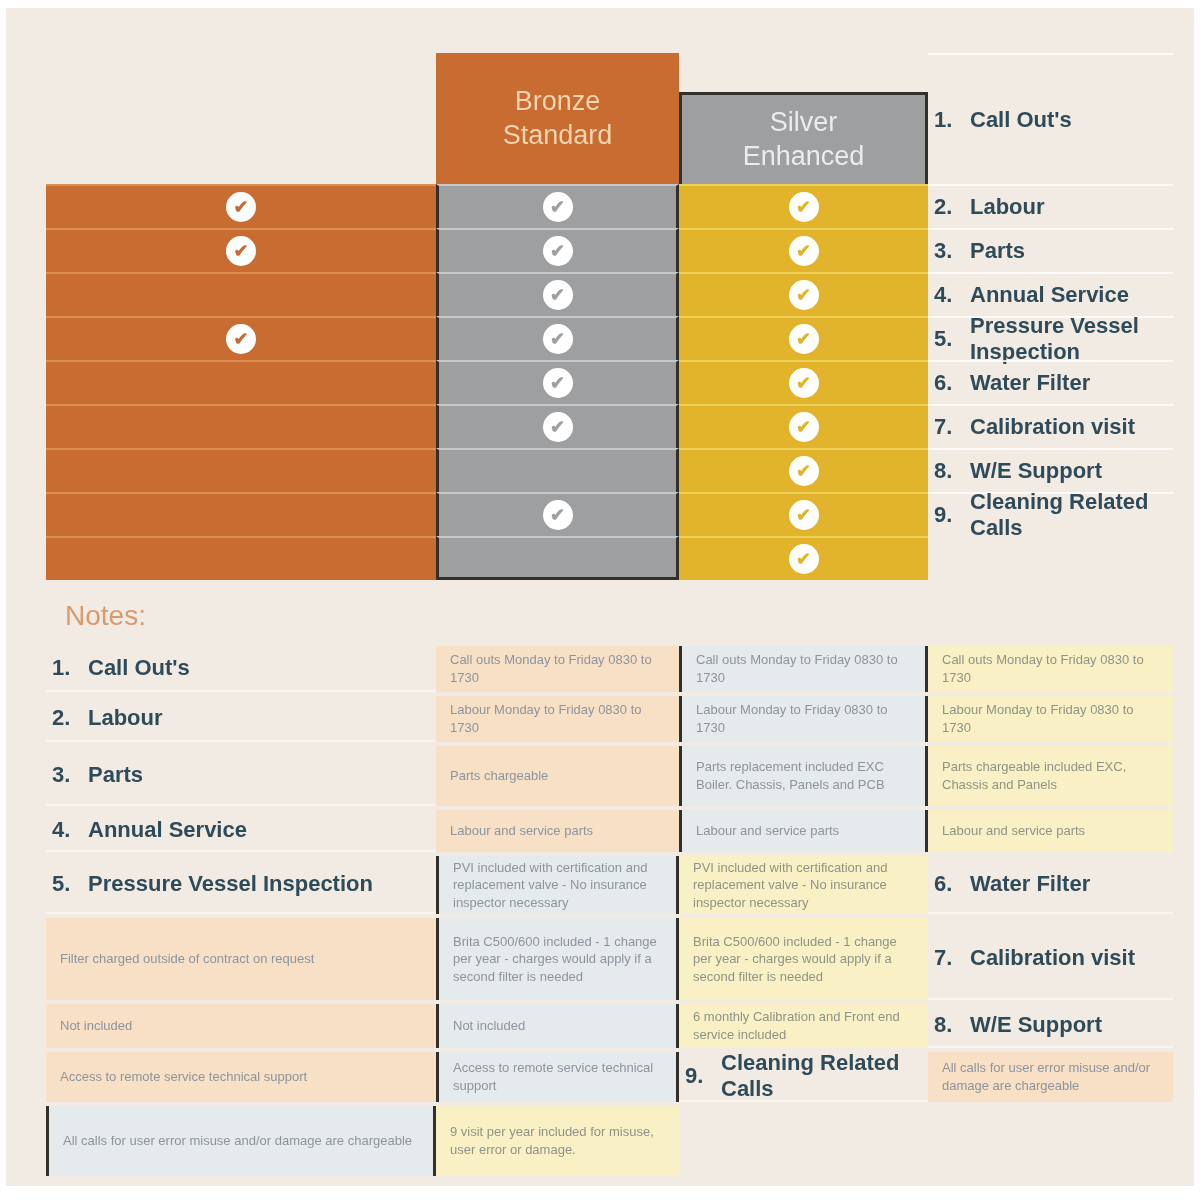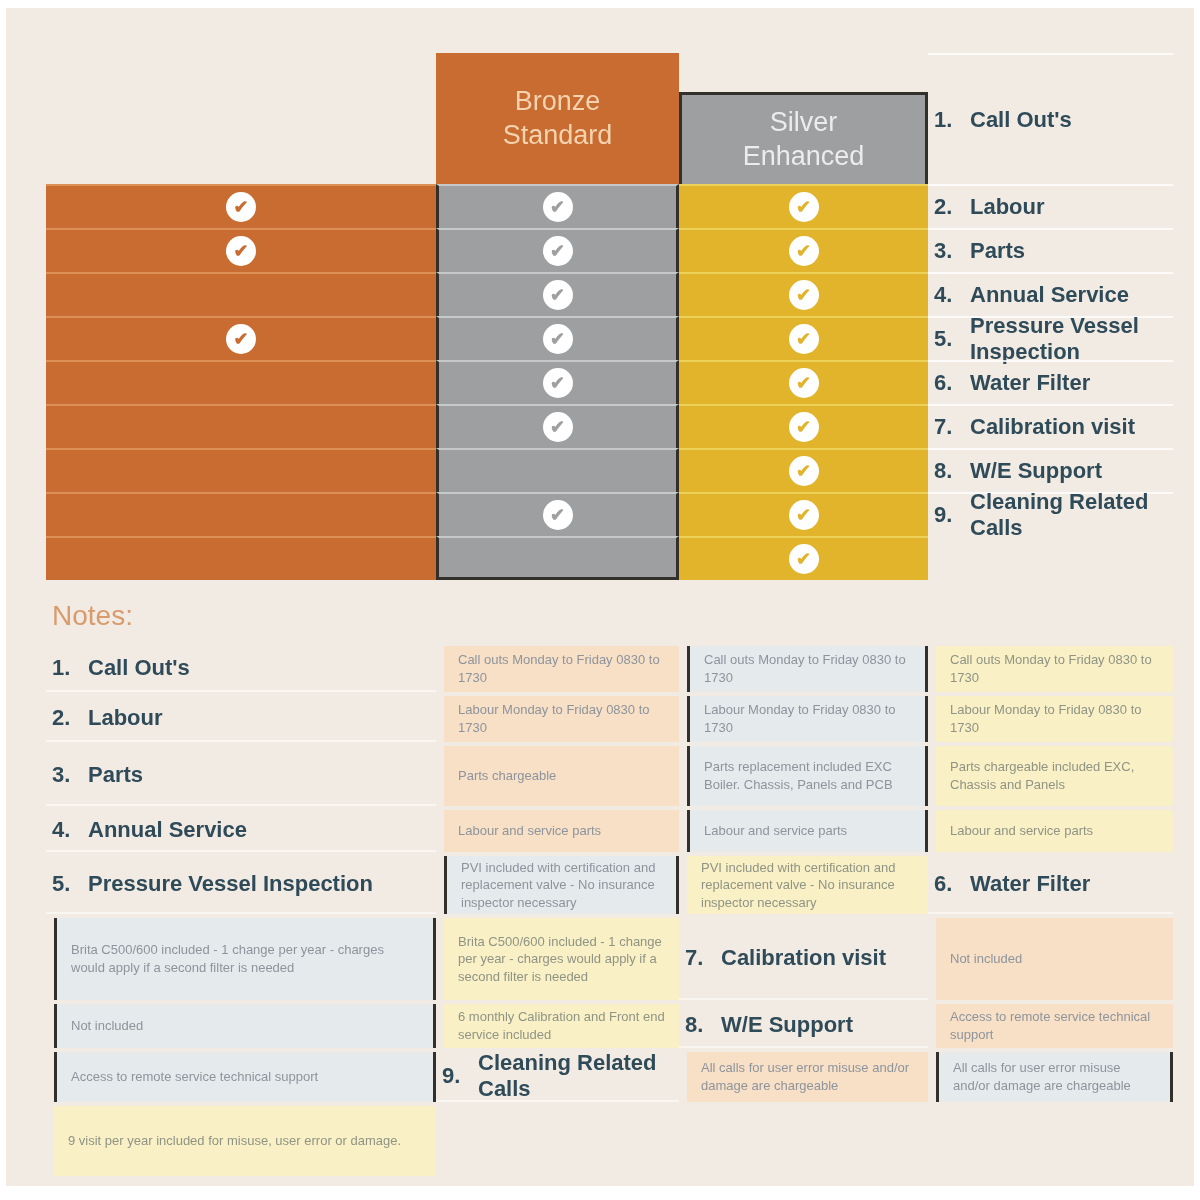--- a/index.html
+++ b/index.html
@@ -45,40 +45,40 @@
     width:30px;height:30px;border-radius:50%;background:#ffffff;
     display:flex;align-items:center;justify-content:center;
     font-size:18px;font-weight:bold;line-height:1;
   }
   .ck-bronze{color:#c86c31;}
   .ck-silver{color:#9d9fa1;}
   .ck-gold{color:#e2b42c;}
 
   
   .notes-title{
-    position:absolute;left:46px;top:592px;
+    position:absolute;left:59px;top:592px;
     font-size:28px;color:#d79b6e;
   }
   .ntable{
     position:absolute;left:40px;top:638px;
     display:grid;
     grid-template-columns:390px 243px 249px 245px;
     grid-template-rows:46px 46px 60px 42px 58px 82px 44px 50px 70px;
     row-gap:4px;
   }
   .nlabel{
     display:flex;align-items:center;background:transparent;
     color:#2f4b59;font-weight:bold;font-size:22px;
     padding-left:6px;box-sizing:border-box;
     border-bottom:2px solid rgba(255,255,255,0.55);
   }
   .ncell{
     display:flex;align-items:center;
     font-size:13px;line-height:1.35;color:#8d949c;
-    padding:16px 14px;box-sizing:border-box;margin-left:8px;
+    padding:16px 14px;box-sizing:border-box;
   }
   .n-bronze{background:#f8e0c7;}
   .n-silver{background:#e5eaed;border-left:3px solid #33302c;border-right:3px solid #33302c;}
   .n-gold{background:#f9f0c6;color:#8f9485;}
 </style>
 </head>
 <body>
 
 <div class="page">
 
@@ -243,20 +243,21 @@
       <span class="fnum">5.</span>
       <span>Pressure Vessel Inspection</span>
     </div>
     <div class="ncell n-silver">PVI included with certification and replacement valve - No insurance inspector necessary</div>
     <div class="ncell n-gold">PVI included with certification and replacement valve - No insurance inspector necessary</div>
 
     <div class="nlabel">
       <span class="fnum">6.</span>
       <span>Water Filter</span>
     </div>
+    <div class="ncell n-bronze">Filter charged outside of contract on request</div>
     <div class="ncell n-silver">Brita C500/600 included - 1 change per year - charges would apply if a second filter is needed</div>
     <div class="ncell n-gold">Brita C500/600 included - 1 change per year - charges would apply if a second filter is needed</div>
 
     <div class="nlabel">
       <span class="fnum">7.</span>
       <span>Calibration visit</span>
     </div>
     <div class="ncell n-bronze">Not included</div>
     <div class="ncell n-silver">Not included</div>
     <div class="ncell n-gold">6 monthly Calibration and Front end service included</div>

